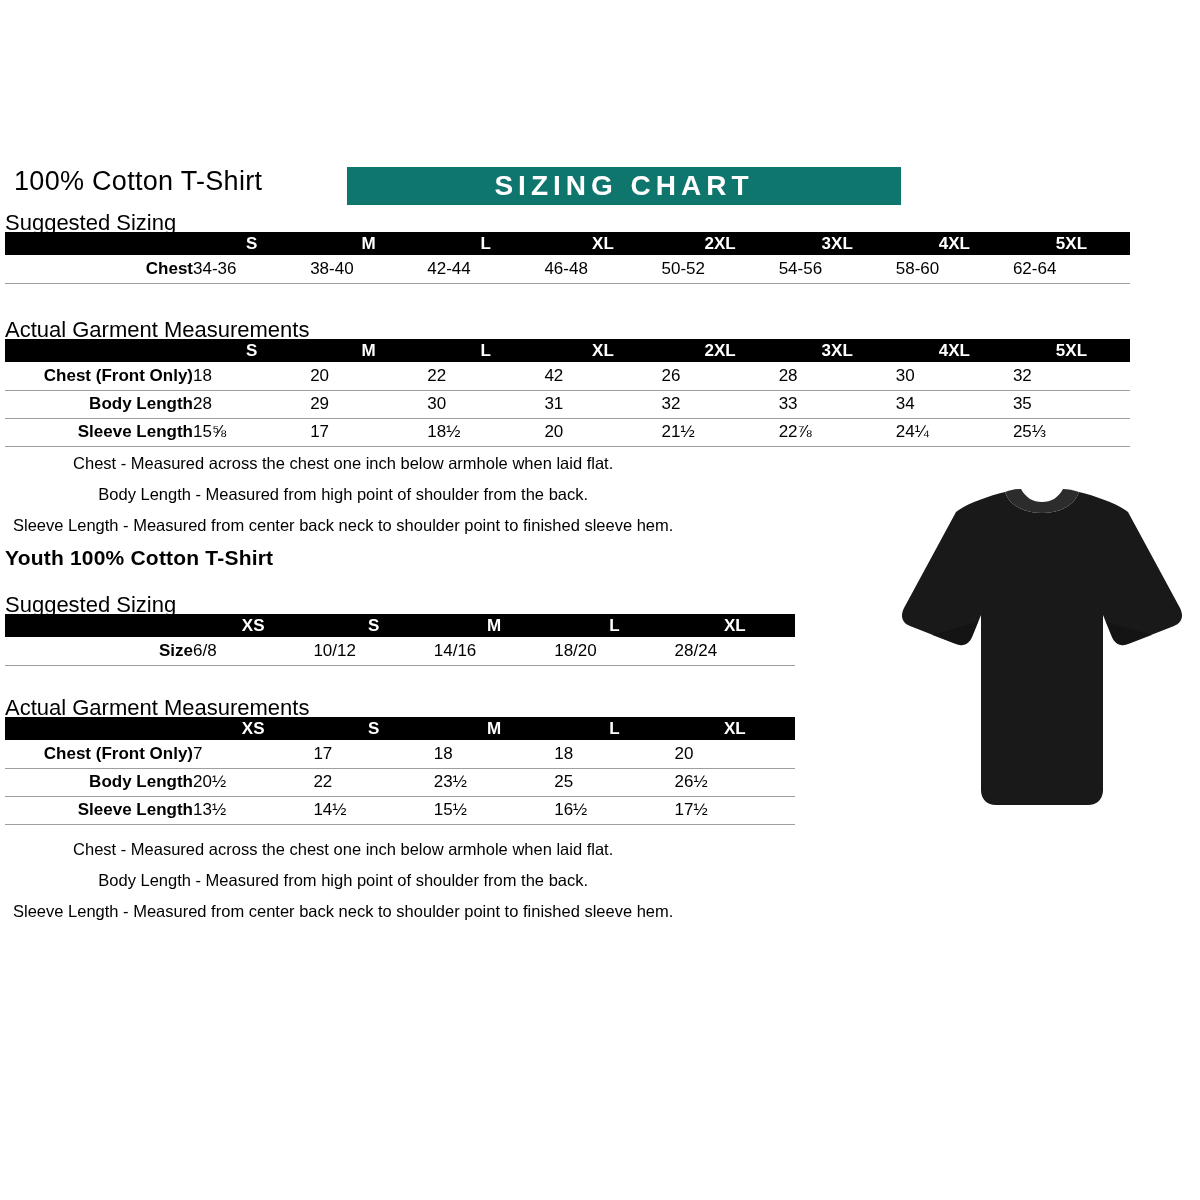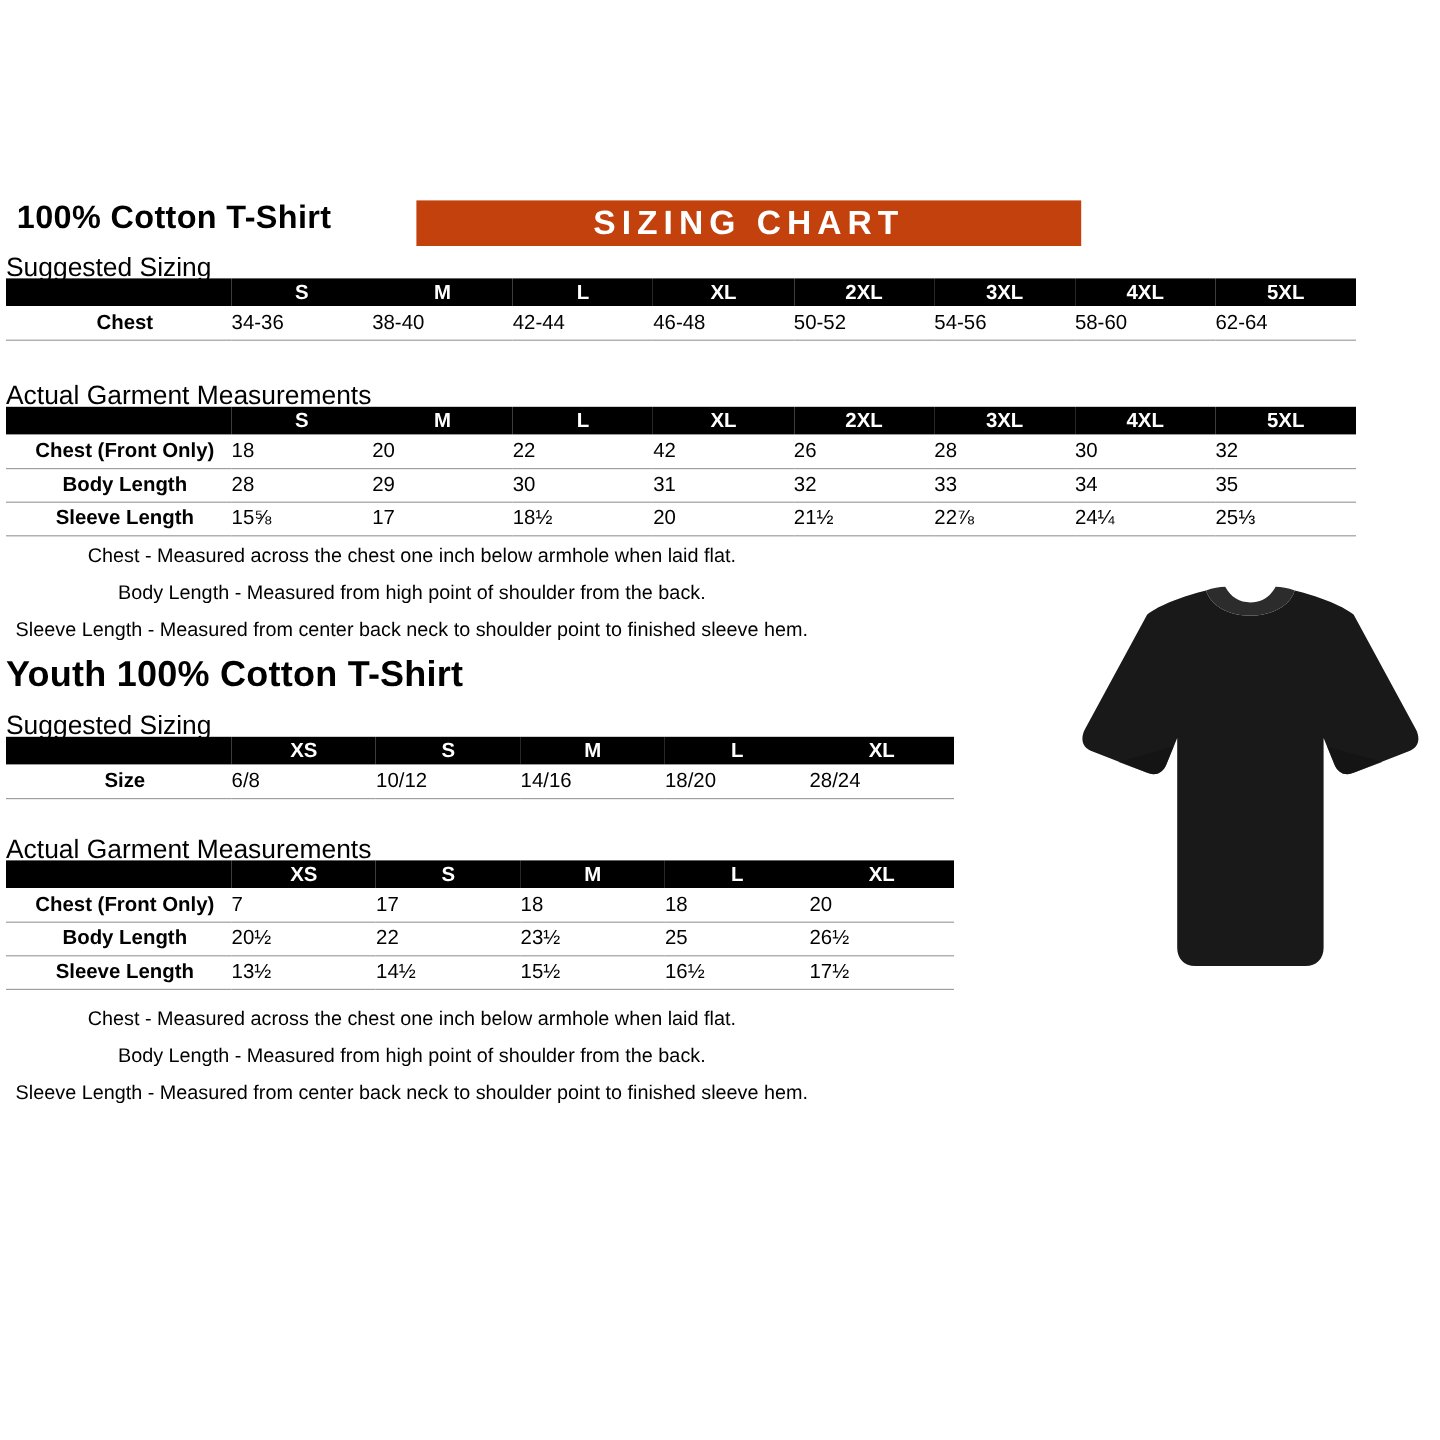--- a/index.html
+++ b/index.html
@@ -6,25 +6,25 @@
   html,body { background:#ffffff; }
   body {
     width:1200px; height:1200px;
     font-family:"Liberation Sans", sans-serif;
     color:#000;
   }
   .page { position:relative; width:1200px; height:1200px; overflow:hidden; background:#fff; }
 
   .adult-title {
     position:absolute; left:14px; top:166px;
-    font-size:27px; font-weight:700; letter-spacing:0.3px;
+    font-size:27px; font-weight:400; letter-spacing:0.3px;
   }
   .banner {
     position:absolute; left:347px; top:167px; width:554px; height:38px;
-    background:#c2410c; color:#fff;
+    background:#0f766e; color:#fff;
     display:flex; align-items:center; justify-content:center;
     font-size:28px; font-weight:700; letter-spacing:5px;
   }
   .section-label { position:absolute; left:5px; font-size:22px; }
   .lbl-adult-suggested { top:210px; }
   .lbl-adult-garment   { top:317px; }
   .lbl-youth-suggested { top:592px; }
   .lbl-youth-garment   { top:695px; }
 
   table.size-table { position:absolute; left:5px; border-collapse:collapse; table-layout:fixed; }
@@ -36,32 +36,32 @@
   .size-table th {
     background:#000; color:#fff;
     font-size:17px; font-weight:700;
     height:23px; padding:0; text-align:center;
   }
   .size-table td {
     font-size:17px; height:28px; padding:0;
     text-align:left; border-bottom:1px solid #9f9f9f;
   }
   .size-table .label-col {
-    width:188px; text-align:center; padding-left:10px; font-weight:700;
+    width:188px; text-align:right; padding-left:10px; font-weight:700;
   }
   .size-table td .note-part { font-weight:700; }
 
   .notes { position:absolute; left:13px; font-size:16.5px;text-align:center; }
   .notes-adult { top:454px; }
   .notes-youth { top:840px; }
   .notes p { margin:0 0 12px 0; }
 
   .youth-title {
     position:absolute; left:5px; top:546px;
-    font-size:30px; font-weight:700; letter-spacing:0.2px;
+    font-size:21px; font-weight:700; letter-spacing:0.2px;
   }
 
   .tshirt-wrap { position:absolute; left:892px; top:476px; width:300px; height:345px; }
 </style>
 </head>
 <body>
 
 <div class="page">
 
   <h1 class="adult-title">100% Cotton T-Shirt</h1>

